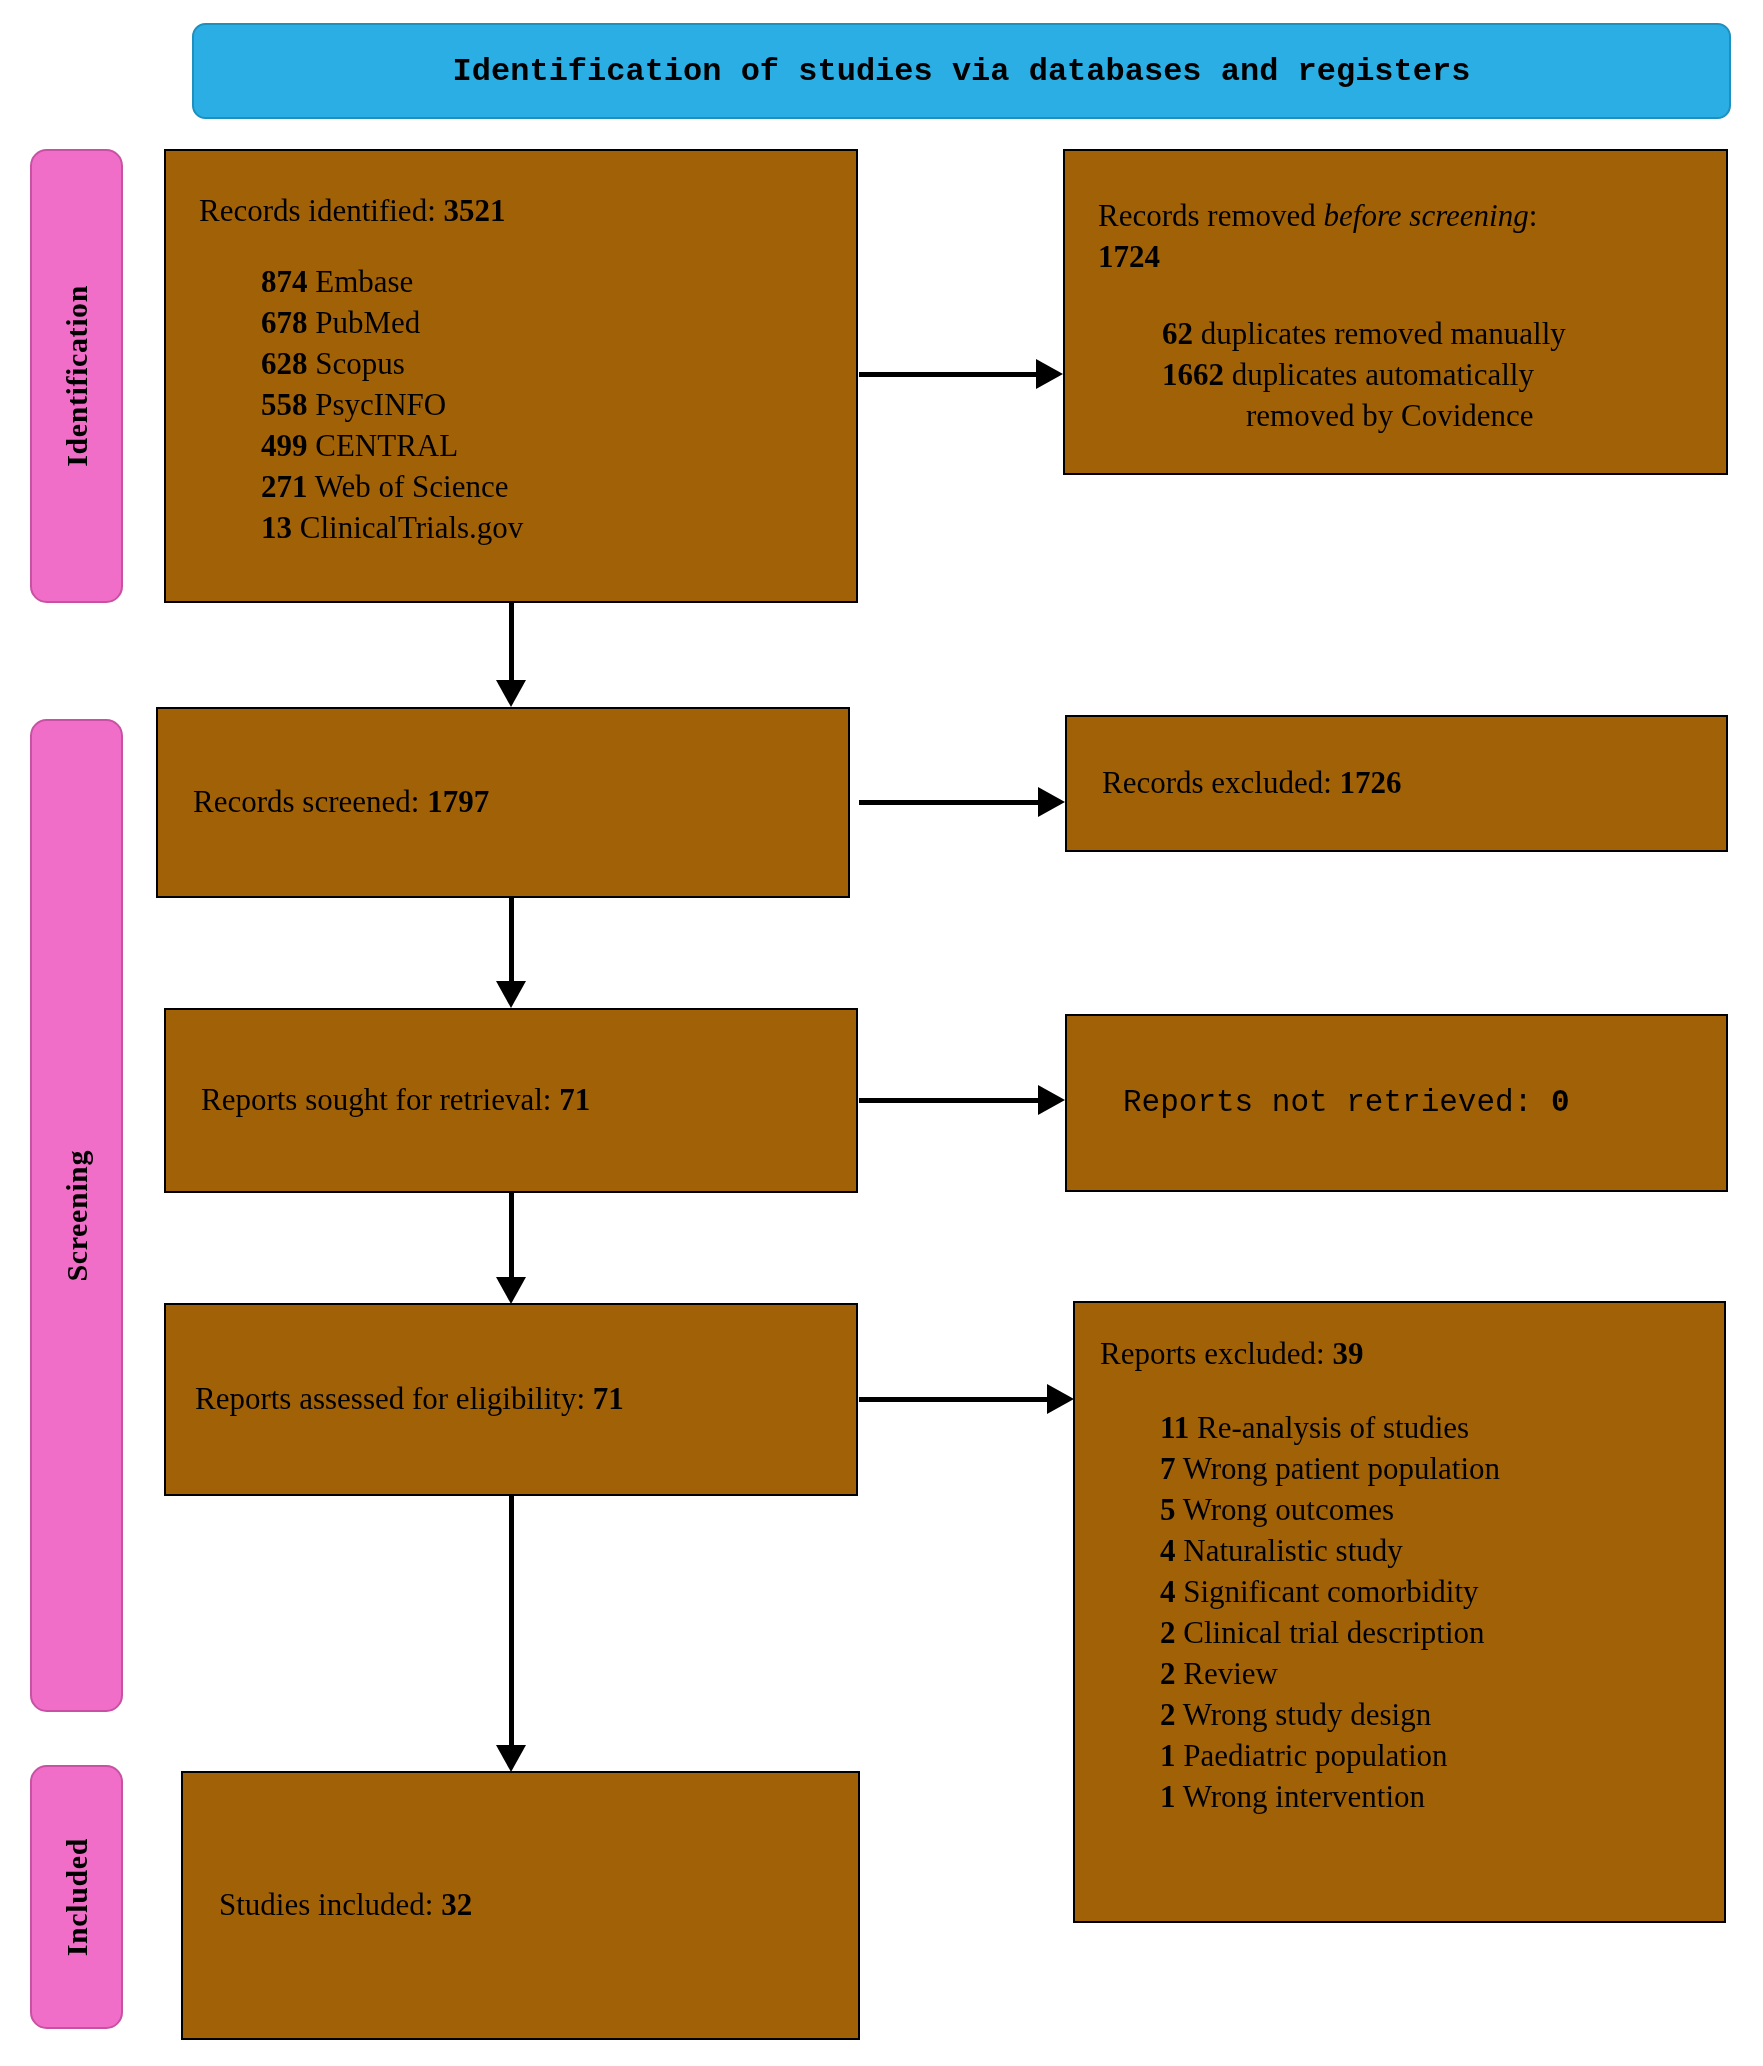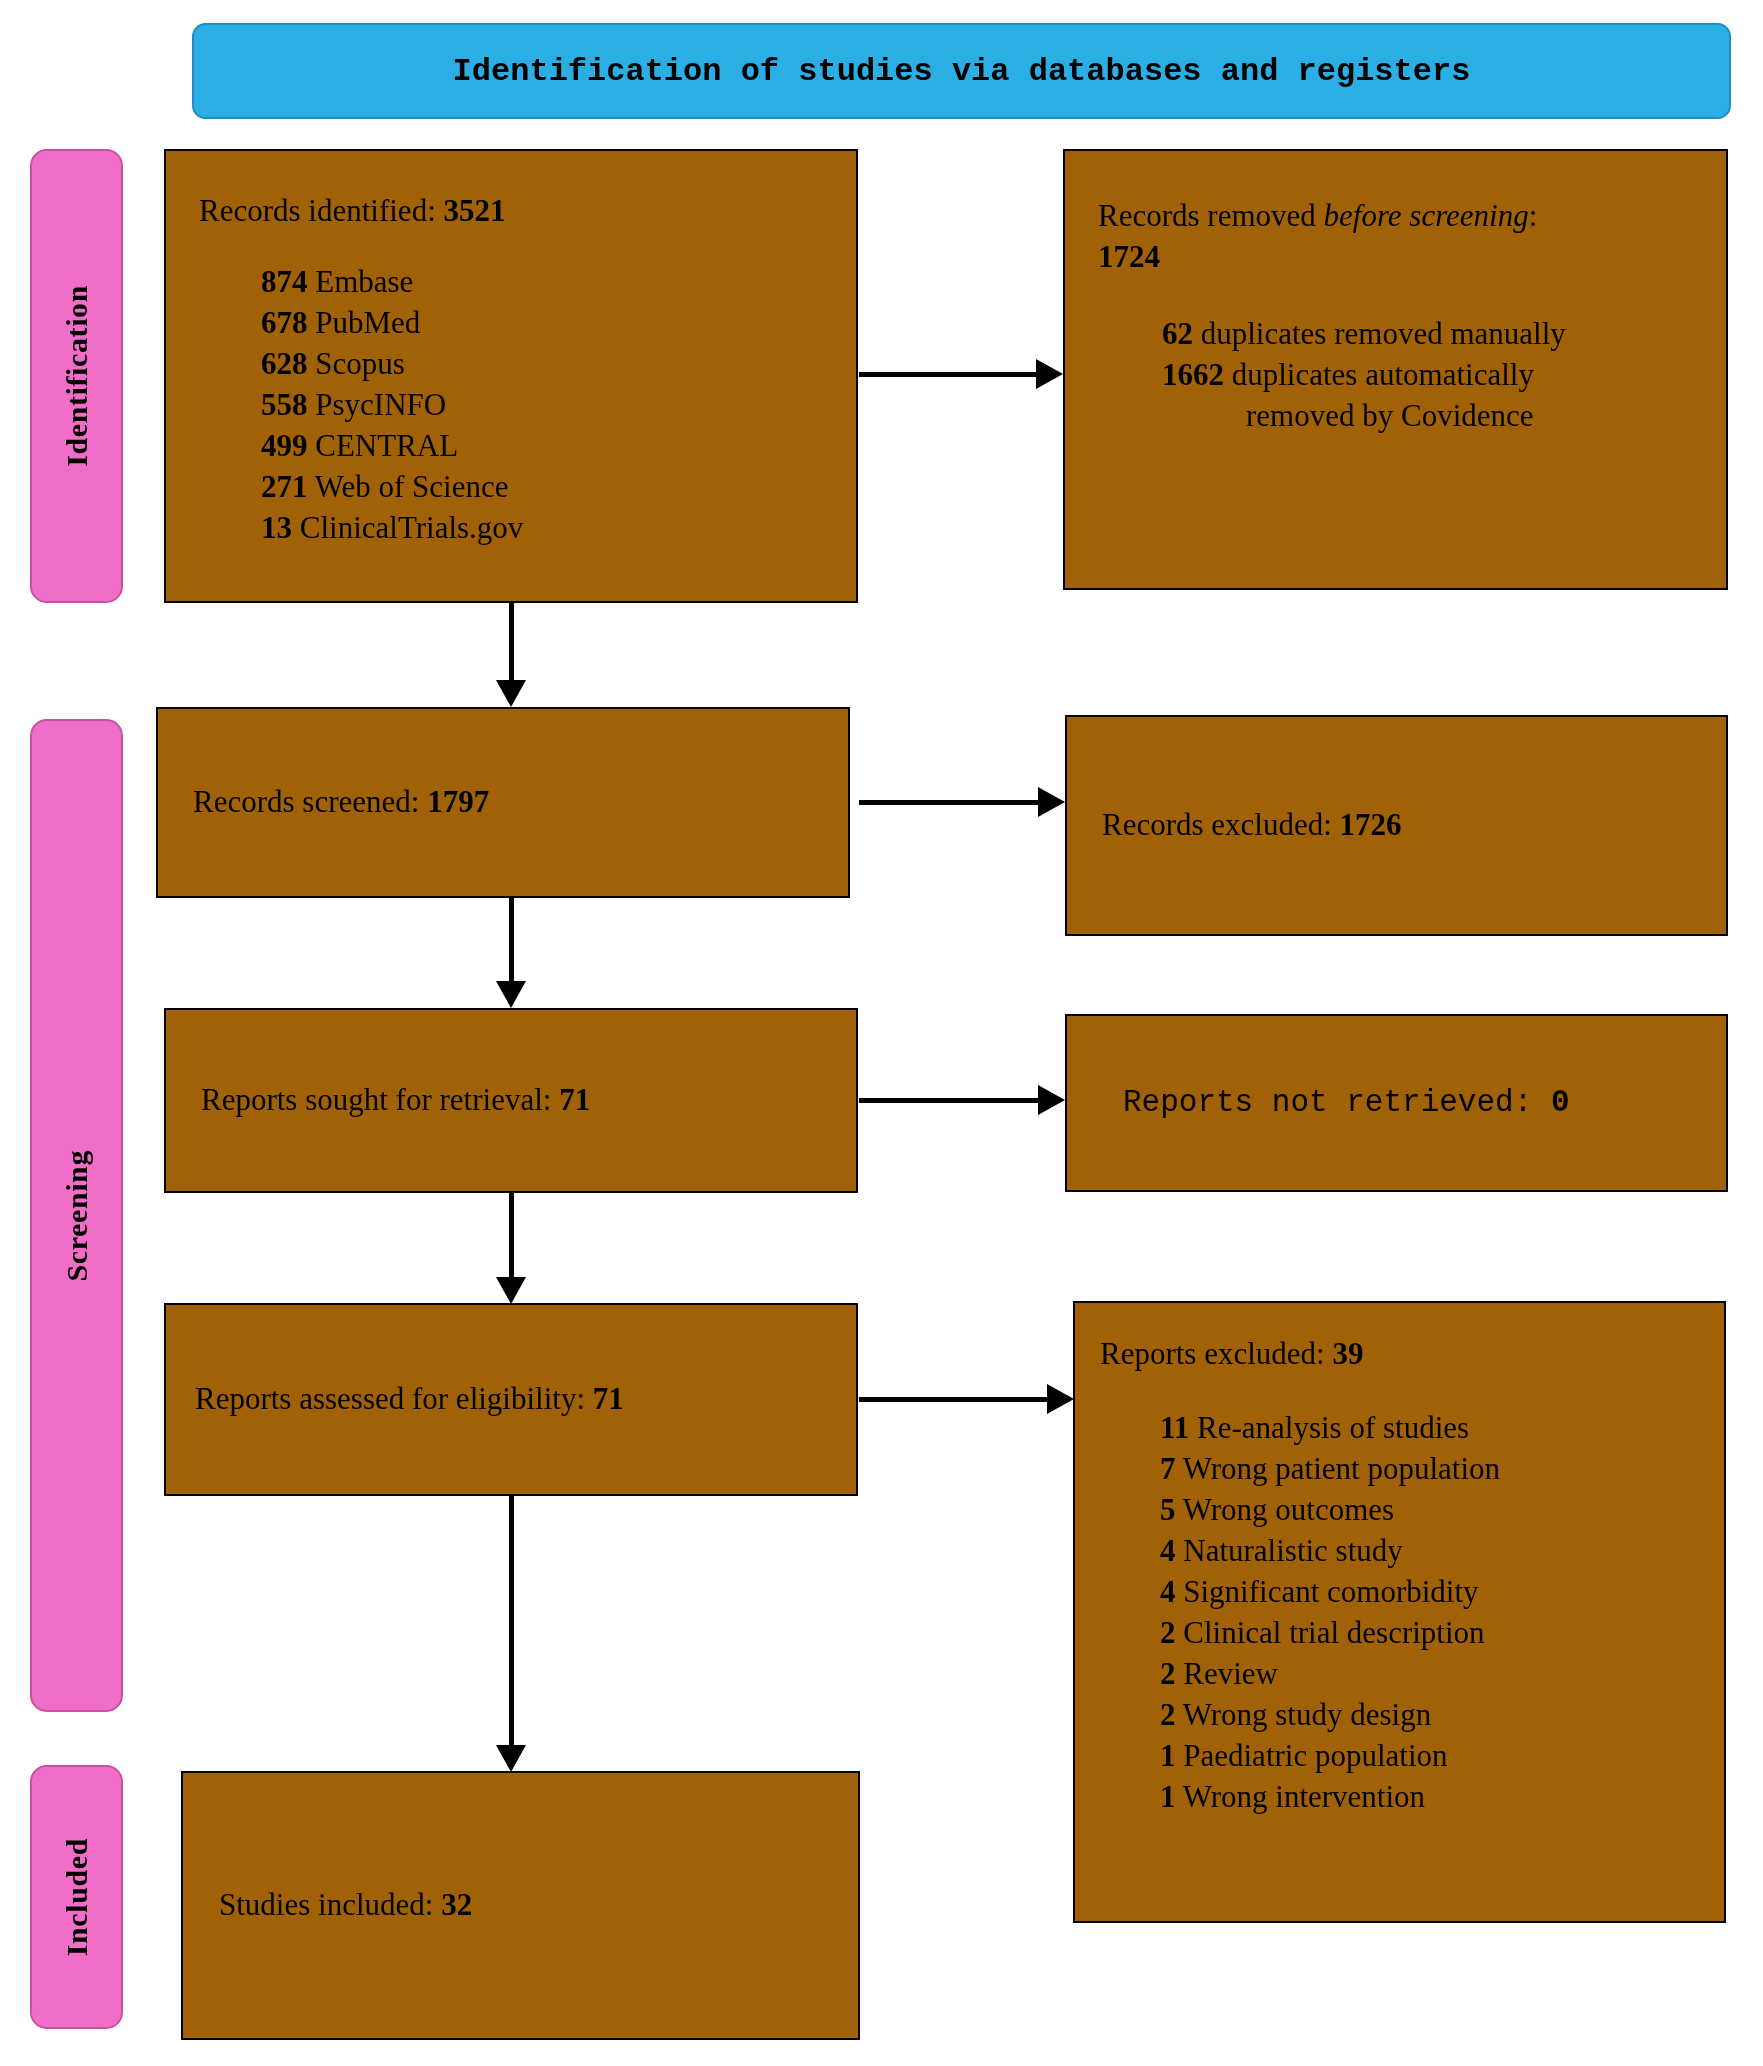--- a/index.html
+++ b/index.html
@@ -56,23 +56,23 @@
   .box {
     position: absolute;
     background: #a16207;
     border: 2.8px solid var(--box-border, #000000);
     font-size: 31px;
     line-height: 1.32;
   }
   .box.center { display: flex; align-items: center; }
 
   #box-identified       { left: 164px;  top: 149px;  width: 694px; height: 454px;  padding: 40px 33px; }
-  #box-removed          { left: 1063px; top: 149px;  width: 665px; height: 441px;  padding: 45px 33px; }
+  #box-removed          { left: 1063px; top: 149px;  width: 665px; height: 326px;  padding: 45px 33px; }
   #box-screened         { left: 156px;  top: 707px; width: 694px; height: 191px;  padding: 0 35px; }
-  #box-excluded-records { left: 1065px; top: 715px; width: 663px; height: 221px;  padding: 0 35px; }
+  #box-excluded-records { left: 1065px; top: 715px; width: 663px; height: 137px;  padding: 0 35px; }
   #box-sought           { left: 164px;  top: 1008px; width: 694px; height: 185px;  padding: 7px 35px; }
   #box-not-retrieved    { left: 1065px; top: 1014px; width: 663px; height: 178px;  padding: 0 56px; font-family: Liberation Mono, monospace; }
   #box-assessed         { left: 164px;  top: 1303px; width: 694px; height: 193px;  padding: 0 29px; }
   #box-reports-excluded { left: 1073px; top: 1301px; width: 653px; height: 622px; padding: 31px 25px; }
   #box-included         { left: 181px;  top: 1771px; width: 679px; height: 269px;  padding: 0 36px; }
 
   .src-list {
     list-style: none;
     margin: 29px 0 0 62px;
   }

